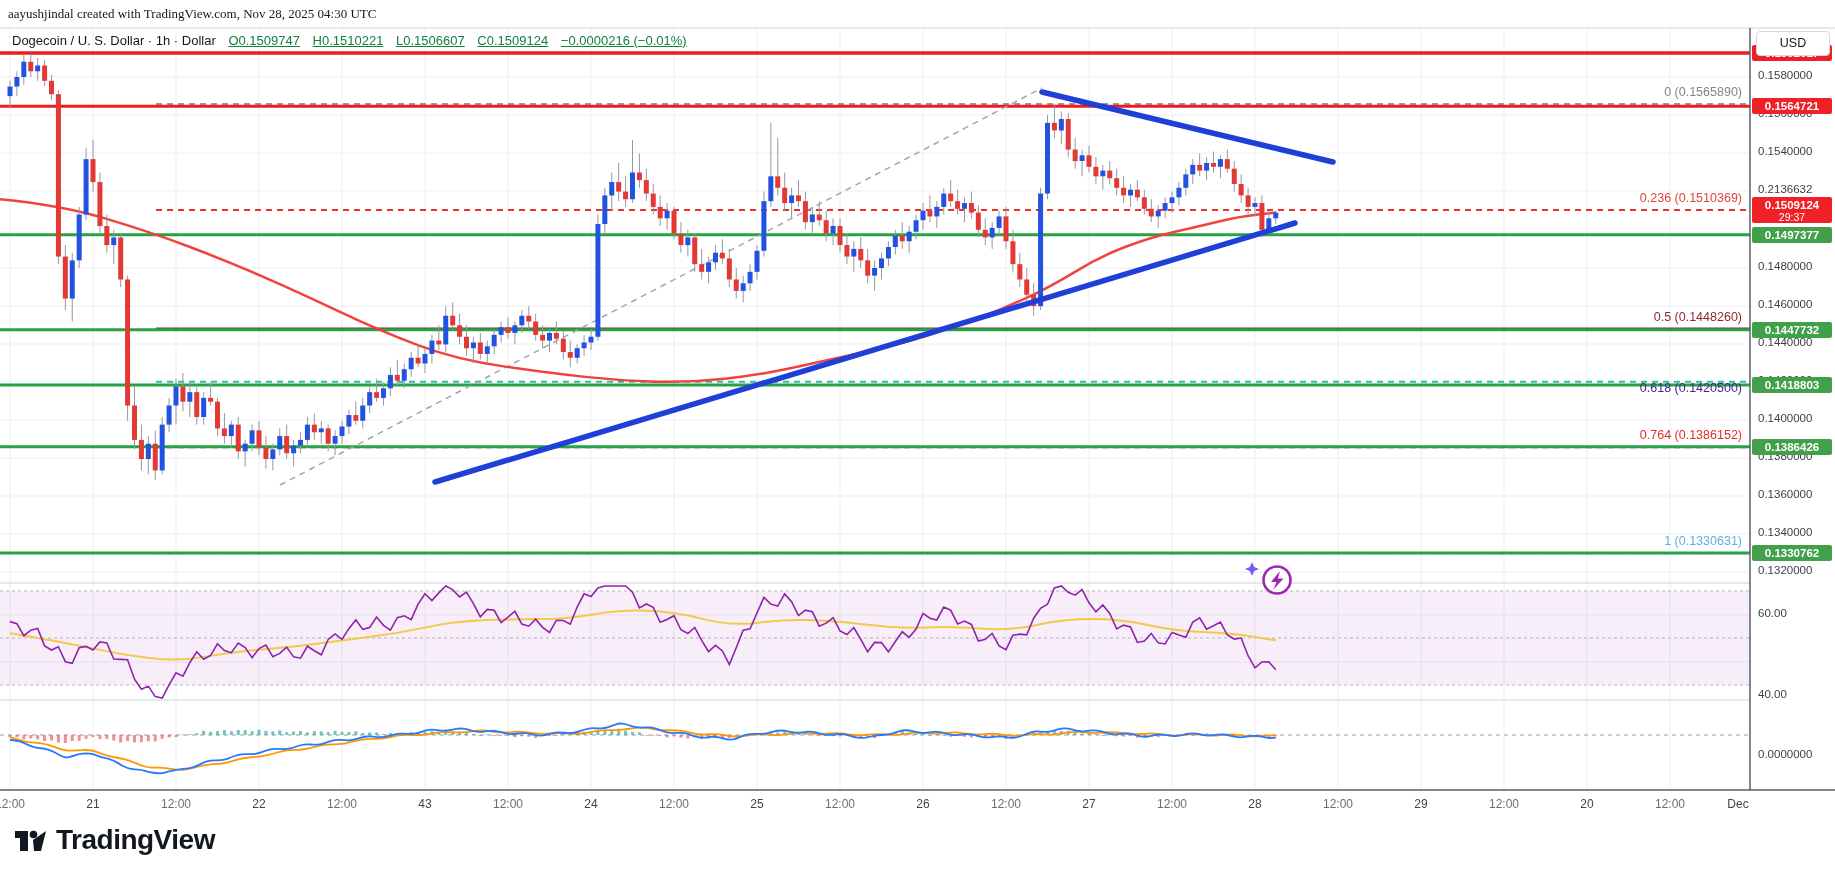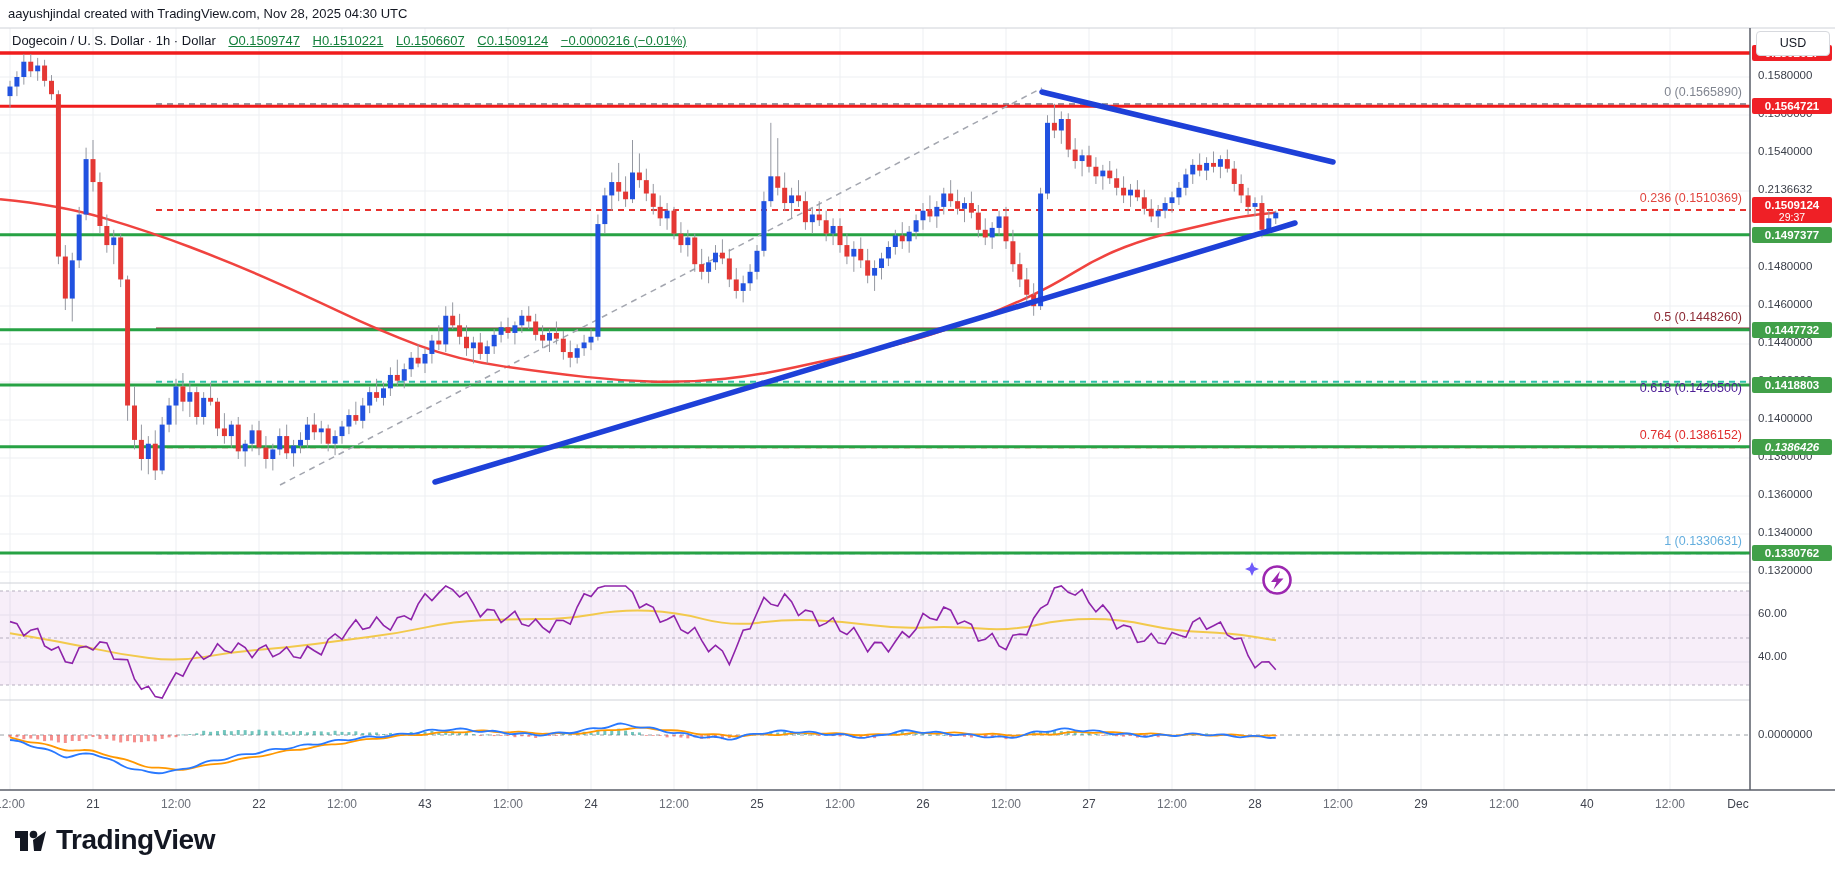--- a/index.html
+++ b/index.html
@@ -1,18 +1,18 @@
 <!DOCTYPE html>
 <html><head>
 <meta charset="utf-8">
 <style>
   html,body{margin:0;padding:0;background:#fff;}
   body{font-family:"Liberation Sans", sans-serif; -webkit-font-smoothing:antialiased;}
   .stage{position:relative;width:1835px;height:883px;background:#fff;overflow:hidden;}
-  .attribution{position:absolute;left:8px;top:6px;font-size:13px;color:#131722;white-space:nowrap;}
+  .attribution{position:absolute;left:8px;top:6px;font-size:13px;color:#131722;white-space:nowrap;font-family:Liberation Serif, serif;}
   svg#cv{position:absolute;left:0;top:0;}
   .legend{position:absolute;left:12px;top:33px;font-size:13px;color:#131722;white-space:nowrap;z-index:5;}
   .legend .sym{color:#131722;}
   .legend .v{color:#15803d;margin-left:9px;text-decoration:underline;}
   .usd-btn{position:absolute;left:1756px;top:31px;width:72px;height:23px;border:1px solid #d7d9de;border-radius:4px;
            background:#fff;color:#131722;font-size:12.5px;line-height:23px;text-align:center;z-index:6;}
   .px-label{position:absolute;left:1758px;font-size:11.5px;color:#3c404b;white-space:nowrap;z-index:4;}
   .pill{position:absolute;left:1752px;width:80px;border-radius:2px;color:#fff;font-size:11.5px;font-weight:bold;
         text-align:center;z-index:5;line-height:16px;}
   .pill .sub{display:block;font-weight:normal;font-size:10.5px;line-height:12px;margin-top:-2px;}
@@ -678,28 +678,28 @@
       <div class="px-label" style="top: 260px;">0.1480000</div>
       <div class="px-label" style="top: 298px;">0.1460000</div>
       <div class="px-label" style="top: 336px;">0.1440000</div>
       <div class="px-label" style="top: 374px;">0.1420000</div>
       <div class="px-label" style="top: 412px;">0.1400000</div>
       <div class="px-label" style="top: 450px;">0.1380000</div>
       <div class="px-label" style="top: 488px;">0.1360000</div>
       <div class="px-label" style="top: 526px;">0.1340000</div>
       <div class="px-label" style="top: 564px;">0.1320000</div>
       <div class="px-label" style="top: 607px;">60.00</div>
-      <div class="px-label" style="top: 650px; text-align: right;">40.00</div>
-      <div class="px-label" style="top: 728px;">0.0000000</div>
+      <div class="px-label" style="top: 688px; text-align: right;">40.00</div>
+      <div class="px-label" style="top: 748px;">0.0000000</div>
       <div class="pill" style="background: rgb(239, 32, 38); top: 44.9015px;">0.1592617</div>
       <div class="pill" style="background: rgb(239, 32, 38); top: 98.1829px;">0.1564721</div>
       <div class="pill" style="background: rgb(65, 160, 73); top: 226.81px;">0.1497377</div>
       <div class="pill" style="background: rgb(65, 160, 73); top: 321.632px;">0.1447732</div>
       <div class="pill" style="background: rgb(65, 160, 73); top: 376.886px;">0.1418803</div>
-      <div class="pill" style="background: rgb(65, 160, 73); top: 438.726px; font-style: italic;">0.1386426</div>
+      <div class="pill" style="background: rgb(65, 160, 73); top: 438.726px;">0.1386426</div>
       <div class="pill" style="background: rgb(65, 160, 73); top: 545.045px;">0.1330762</div>
       <div class="pill" style="background: rgb(239, 32, 38); top: 197.373px;">0.1509124<span class="sub">29:37</span></div>
     </div>
   <div id="taxis">
       <div class="t-label hour" style="left: 10px;">12:00</div>
       <div class="t-label" style="left: 93px;">21</div>
       <div class="t-label hour" style="left: 176px;">12:00</div>
       <div class="t-label" style="left: 259px;">22</div>
       <div class="t-label hour" style="left: 342px;">12:00</div>
       <div class="t-label" style="left: 425px;">43</div>
@@ -709,21 +709,21 @@
       <div class="t-label" style="left: 757px;">25</div>
       <div class="t-label hour" style="left: 840px;">12:00</div>
       <div class="t-label" style="left: 923px;">26</div>
       <div class="t-label hour" style="left: 1006px;">12:00</div>
       <div class="t-label" style="left: 1089px;">27</div>
       <div class="t-label hour" style="left: 1172px;">12:00</div>
       <div class="t-label" style="left: 1255px;">28</div>
       <div class="t-label hour" style="left: 1338px;">12:00</div>
       <div class="t-label" style="left: 1421px;">29</div>
       <div class="t-label hour" style="left: 1504px;">12:00</div>
-      <div class="t-label" style="left: 1587px;">40</div>
+      <div class="t-label" style="left: 1587px;">20</div>
       <div class="t-label hour" style="left: 1670px;">12:00</div>
       <div class="t-label" style="left: 1738px;">Dec</div>
     </div>
 
   <div class="ai-icon">
     <svg width="56" height="44" viewBox="0 0 56 44">
       <path d="M10 4 L12.2 9 L17 11 L12.2 13 L10 18 L7.8 13 L3 11 L7.8 9 Z" fill="#6f5bfa"></path>
       <circle cx="35" cy="22" r="13.5" fill="#fff" stroke="#9c27b0" stroke-width="2.6"></circle>
       <path d="M38 13 L29 24 L34.4 24 L31.5 31.5 L41.5 20.5 L35.8 20.5 Z" fill="#9c27b0"></path>
     </svg>

